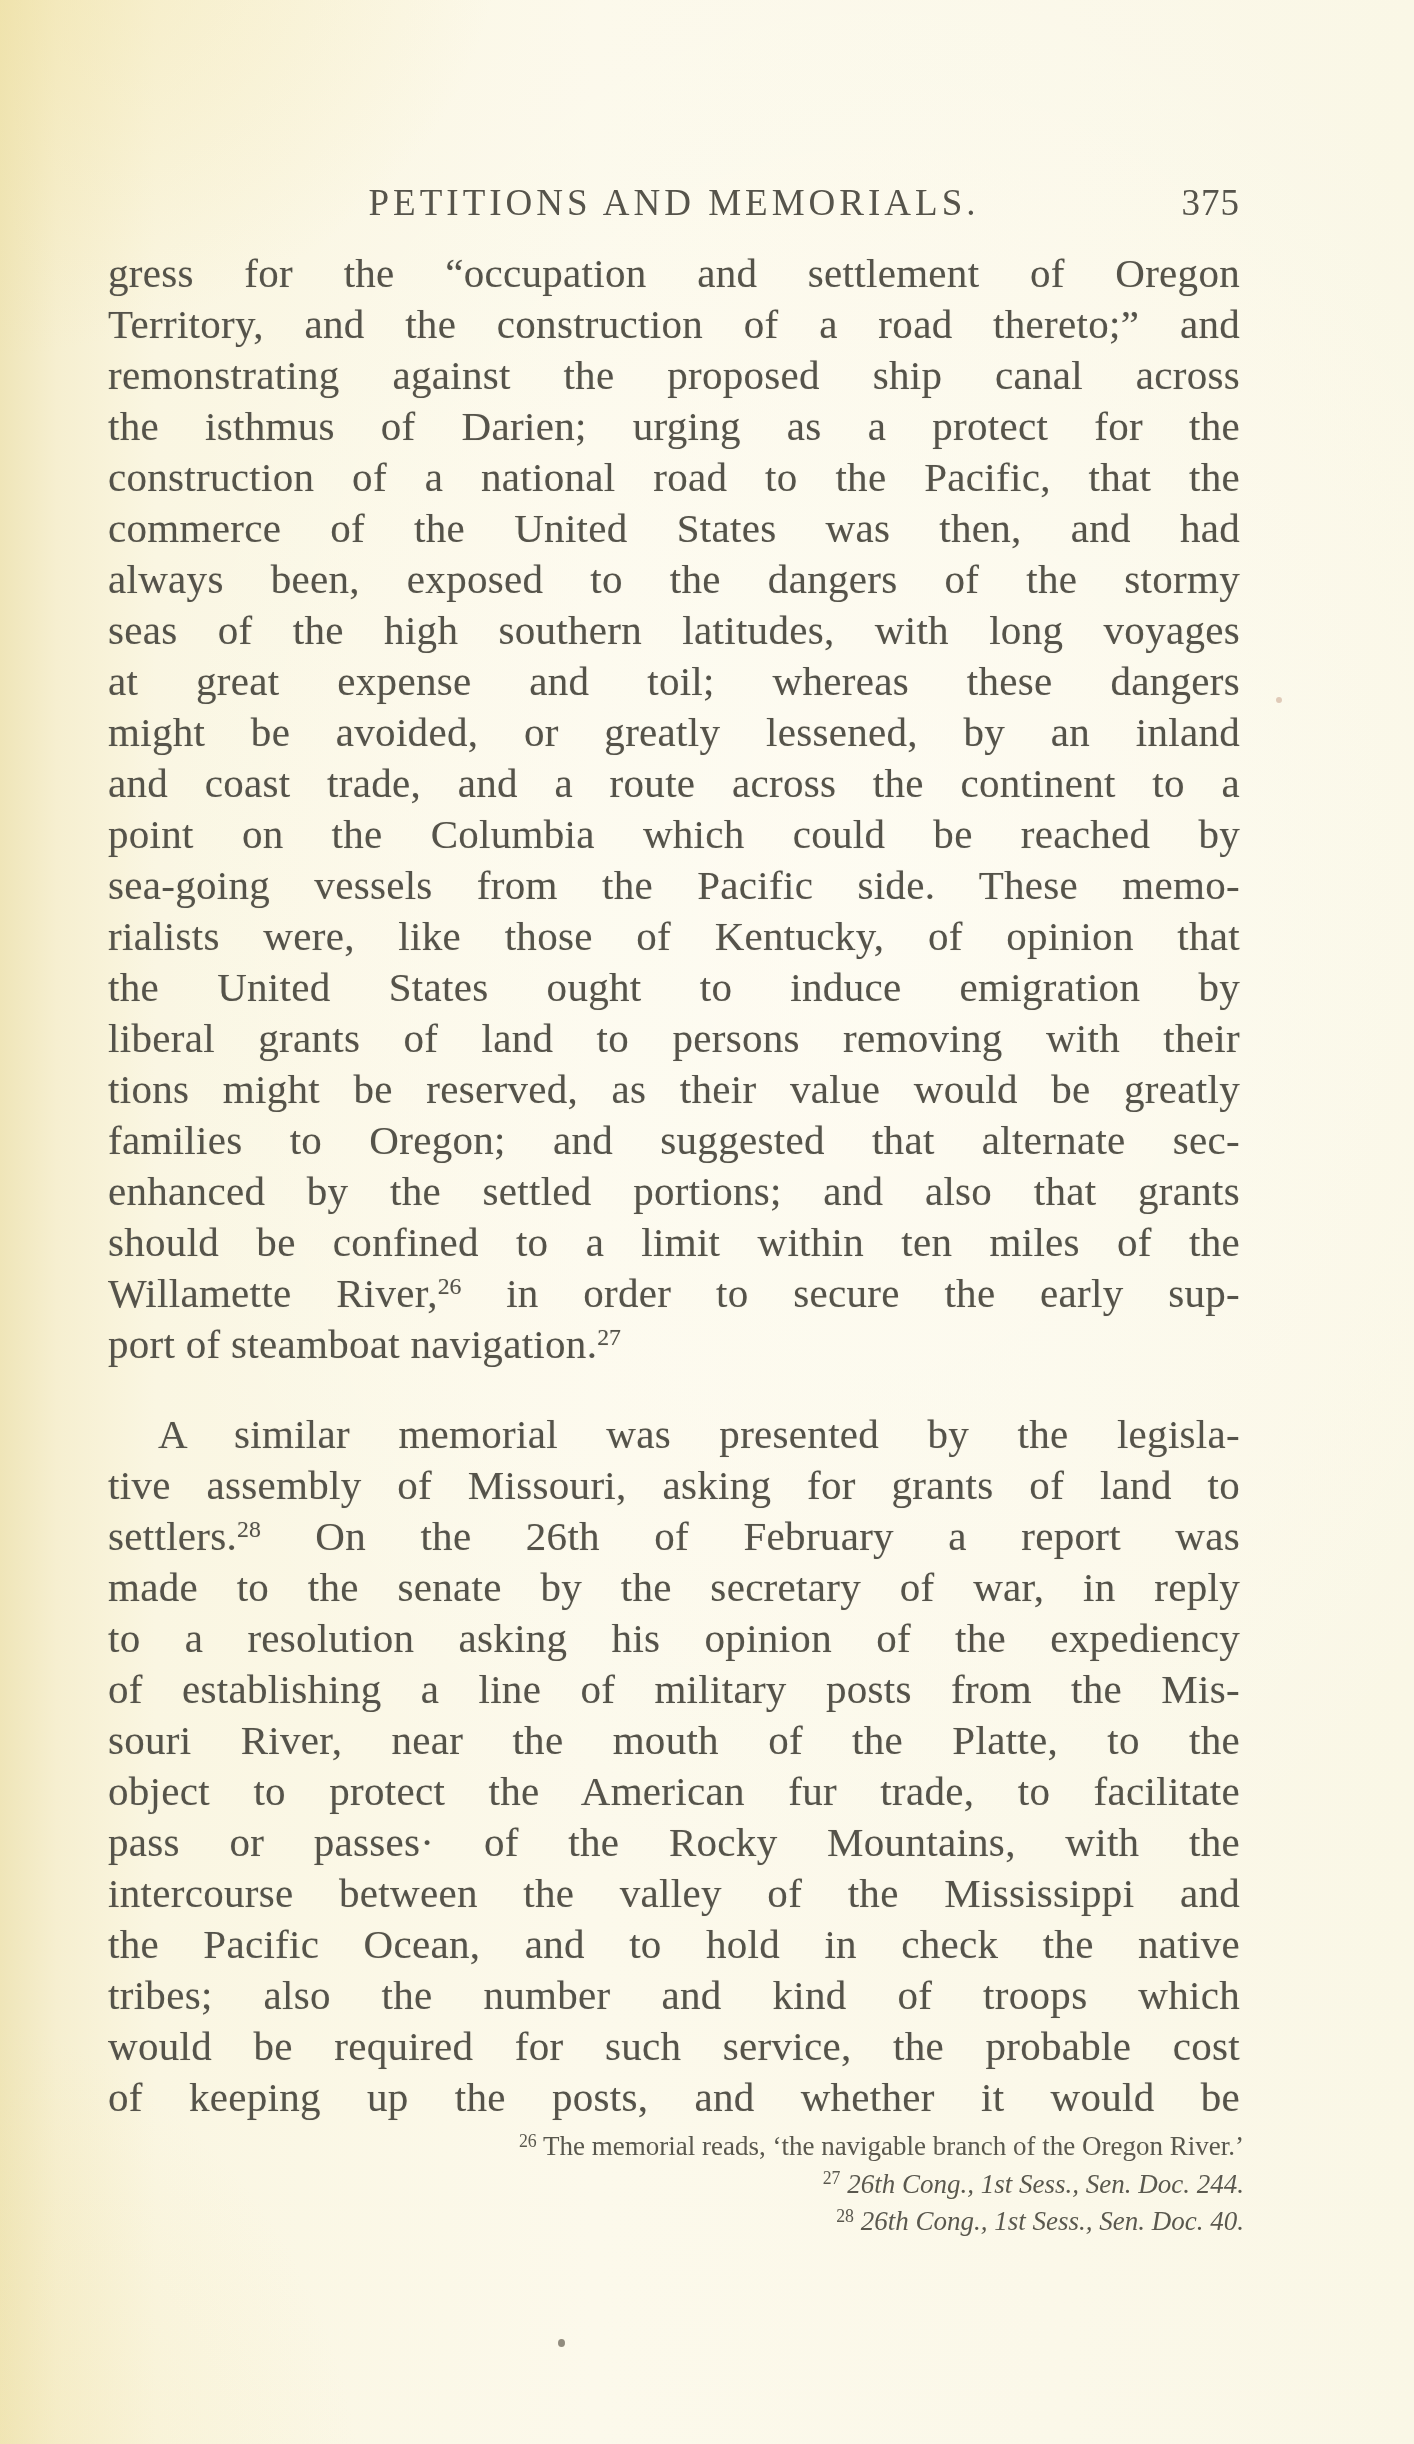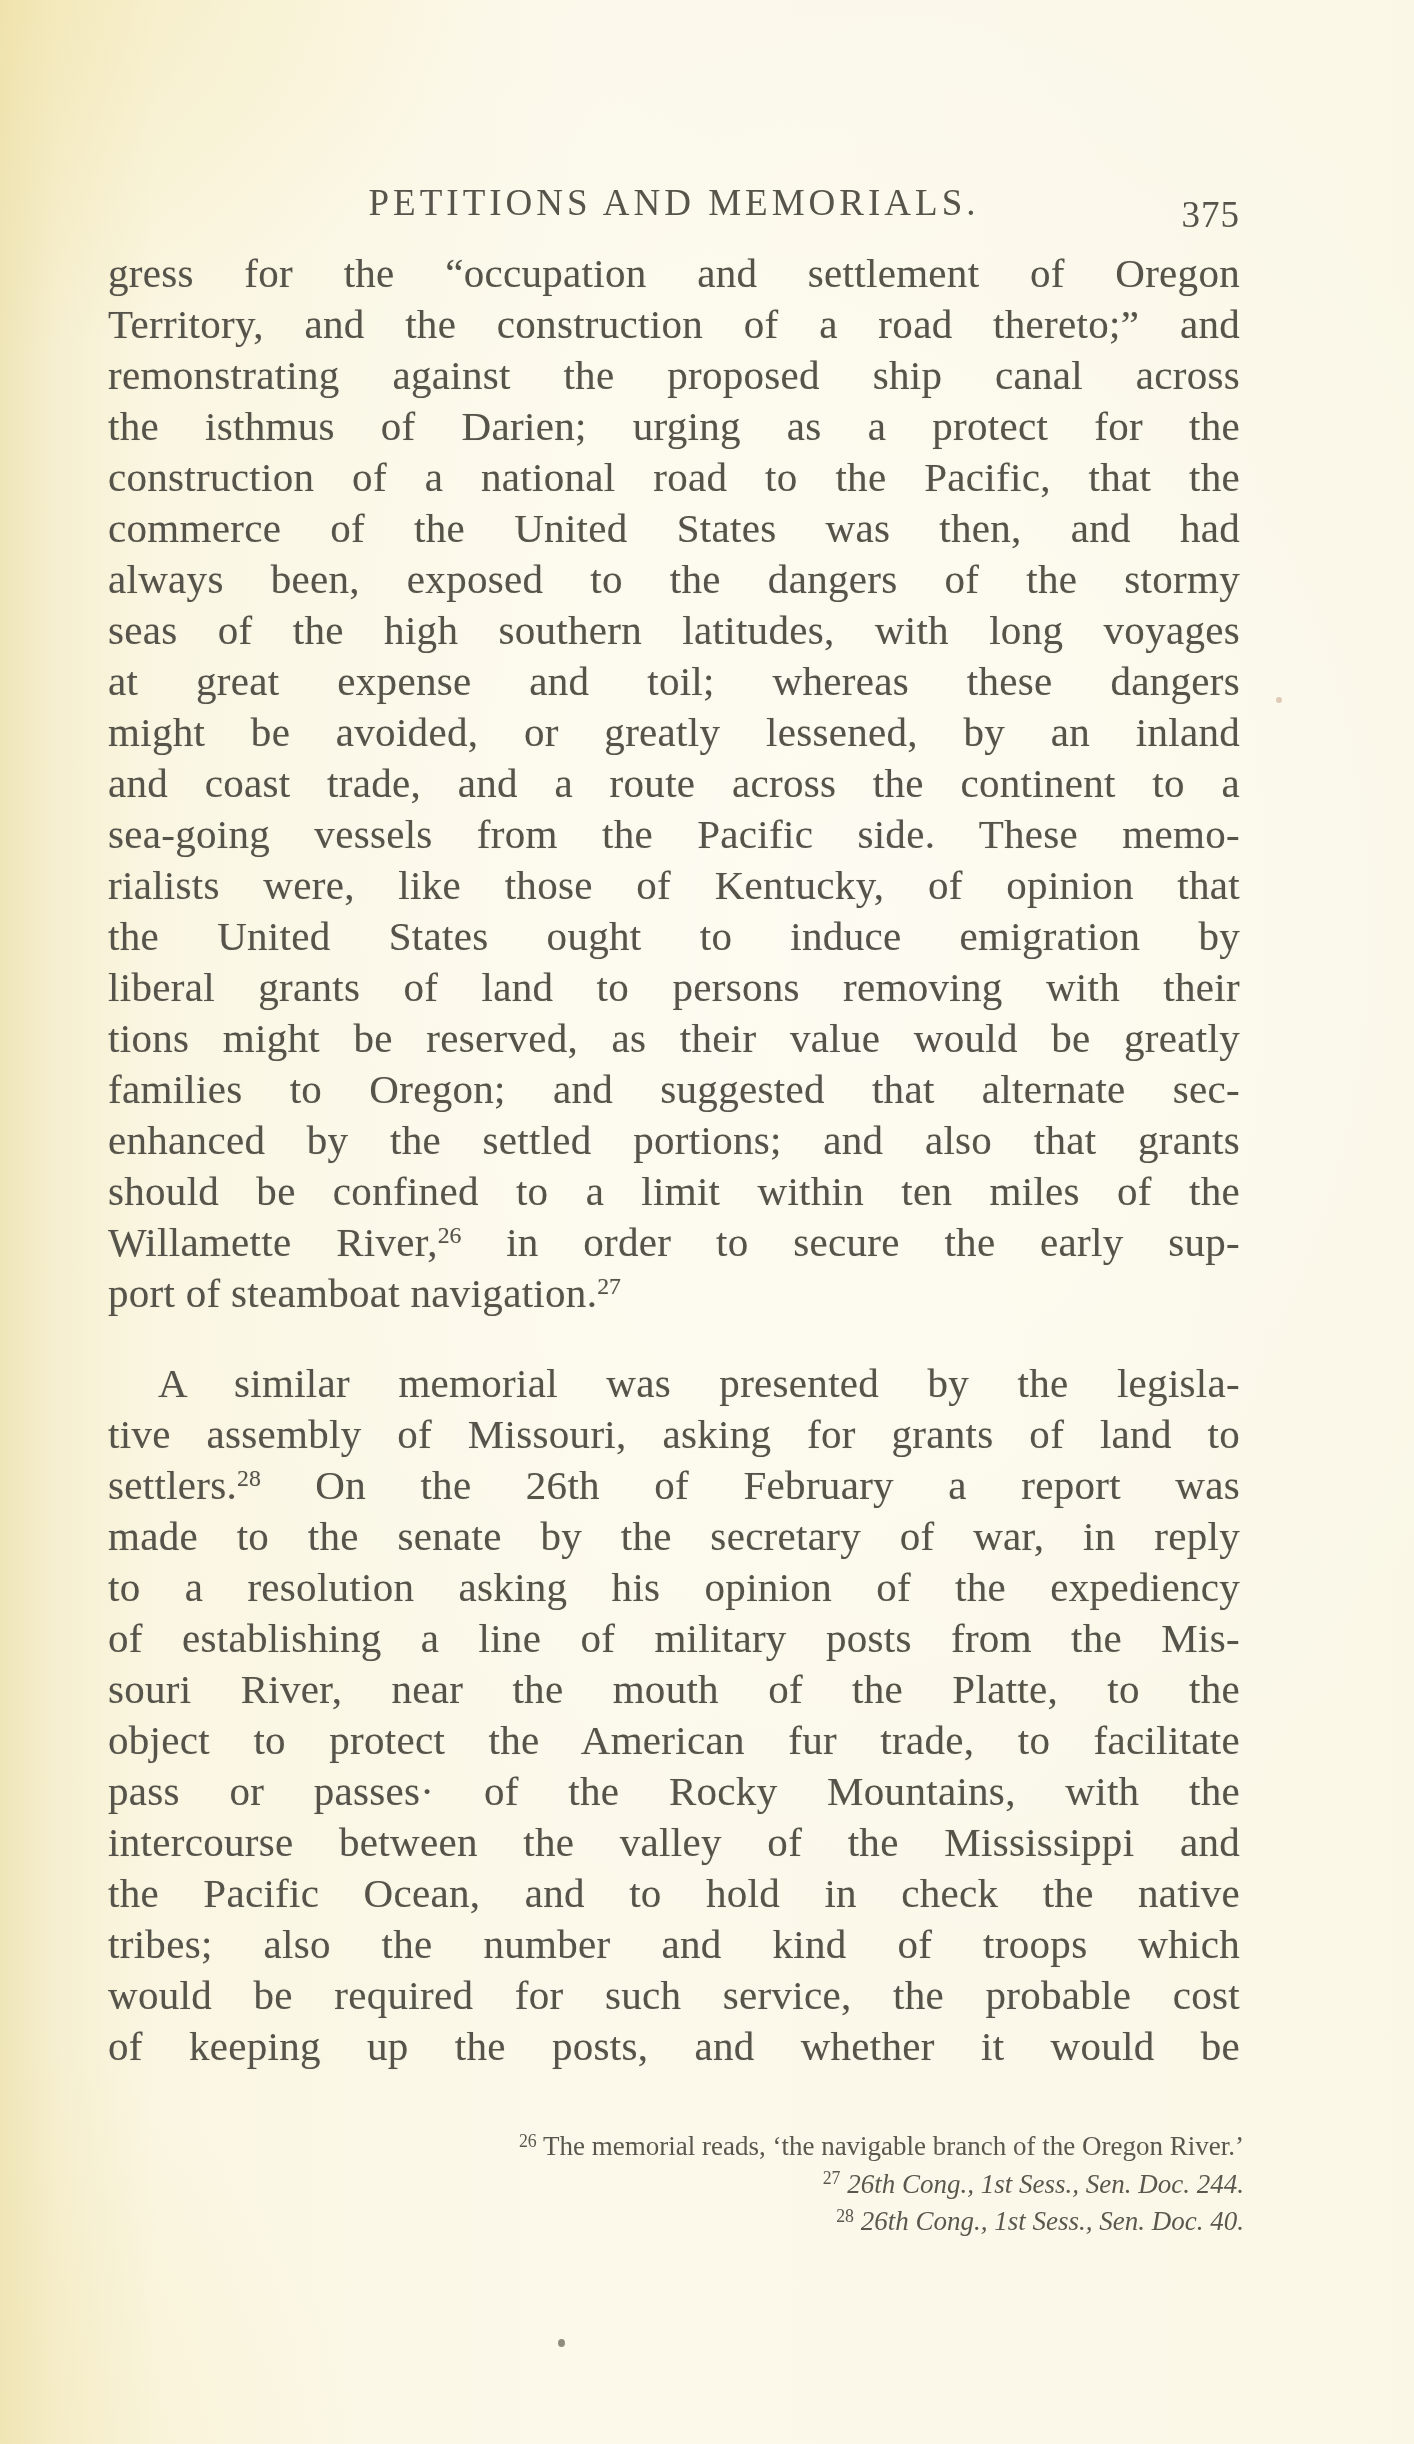--- a/index.html
+++ b/index.html
@@ -20,21 +20,21 @@
   }
   .running-head {
     position: absolute; top: 181px; left: 108px; width: 1132px; height: 40px;
     font-size: 37px; letter-spacing: 4px;
     color: #56544b;
   }
   .head-title {
     display: block; text-align: center;
   }
   .page-number {
-    position: absolute; right: 0; top: 12px; letter-spacing: 1px;
+    position: absolute; right: 0; top: 0; letter-spacing: 1px;
   }
   .text-block {
     position: absolute; top: 248px; left: 108px; width: 1132px;
     font-size: 41px; line-height: 51px;
     letter-spacing: 0.3px;
     color: #55534a;
     text-shadow: 0 0 1px rgba(90,88,78,0.28);
   }
   .line {
     text-align: justify;
@@ -79,20 +79,21 @@
       <div class="line">Territory, and the construction of a road thereto;” and</div>
       <div class="line">remonstrating against the proposed ship canal across</div>
       <div class="line">the isthmus of Darien; urging as a protect for the</div>
       <div class="line">construction of a national road to the Pacific, that the</div>
       <div class="line">commerce of the United States was then, and had</div>
       <div class="line">always been, exposed to the dangers of the stormy</div>
       <div class="line">seas of the high southern latitudes, with long voyages</div>
       <div class="line">at great expense and toil; whereas these dangers</div>
       <div class="line">might be avoided, or greatly lessened, by an inland</div>
       <div class="line">and coast trade, and a route across the continent to a</div>
+      <div class="line">point on the Columbia which could be reached by</div>
       <div class="line">sea-going vessels from the Pacific side.  These memo-</div>
       <div class="line">rialists were, like those of Kentucky, of opinion that</div>
       <div class="line">the United States ought to induce emigration by</div>
       <div class="line">liberal grants of land to persons removing with their</div>
       <div class="line">tions might be reserved, as their value would be greatly</div>
       <div class="line">families to Oregon; and suggested that alternate sec-</div>
       <div class="line">enhanced by the settled portions; and also that grants</div>
       <div class="line">should be confined to a limit within ten miles of the</div>
       <div class="line">Willamette River,<sup>26</sup> in order to secure the early sup-</div>
       <div class="line no-just">port of steamboat navigation.<sup>27</sup></div>

